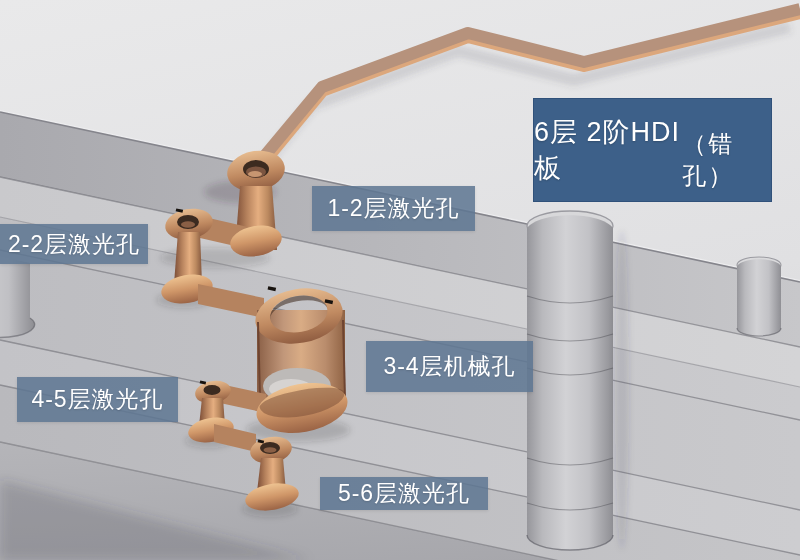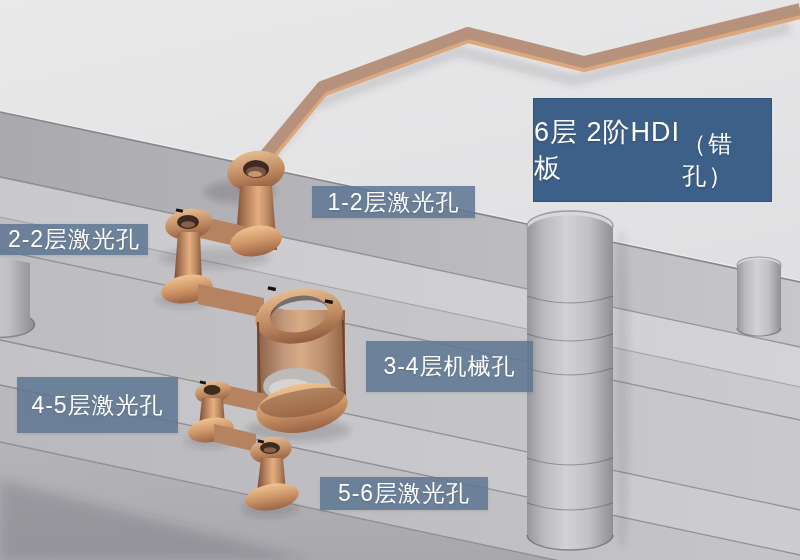--- a/index.html
+++ b/index.html
@@ -9,24 +9,24 @@
     background:#e4e4e6;
   }
   #scene{position:absolute;left:0;top:0;width:800px;height:560px;display:block;}
   .callout{
     position:absolute;display:flex;align-items:center;justify-content:center;
     background:rgba(93,117,146,0.85);
     color:#fff;font-size:23px;line-height:1;letter-spacing:1px;
     text-shadow:0 1px 2px rgba(0,0,0,0.15);
     box-shadow:0 1px 3px rgba(0,0,0,0.10);
   }
-  #callout-1-2{left:312px;top:186px;width:163px;height:32px;}
-  #callout-2-2{left:0px;top:224px;width:148px;height:31px;}
+  #callout-1-2{left:312px;top:186px;width:163px;height:45px;}
+  #callout-2-2{left:0px;top:224px;width:148px;height:40px;}
   #callout-3-4{left:366px;top:341px;width:167px;height:51px;}
-  #callout-4-5{left:17px;top:377px;width:161px;height:56px;justify-content:center;}
+  #callout-4-5{left:17px;top:377px;width:161px;height:45px;justify-content:center;}
   #callout-5-6{left:320px;top:477px;width:168px;height:33px;}
   #title-box{
     position:absolute;left:533px;top:98px;width:239px;height:104px;
     background:#3d6089;border:1px solid #30517a;box-sizing:border-box;
     display:flex;flex-direction:row;align-items:center;justify-content:center;
     color:#fff;text-shadow:0 1px 2px rgba(0,0,0,0.2);
   }
   #title-box .l1{font-size:27px;letter-spacing:1px;}
   #title-box .l2{font-size:24px;margin-top:20px;letter-spacing:2px;font-family:Liberation Mono, monospace;}
 </style>

